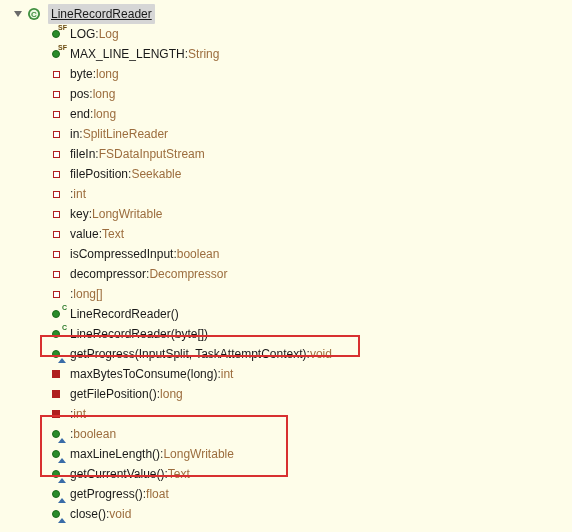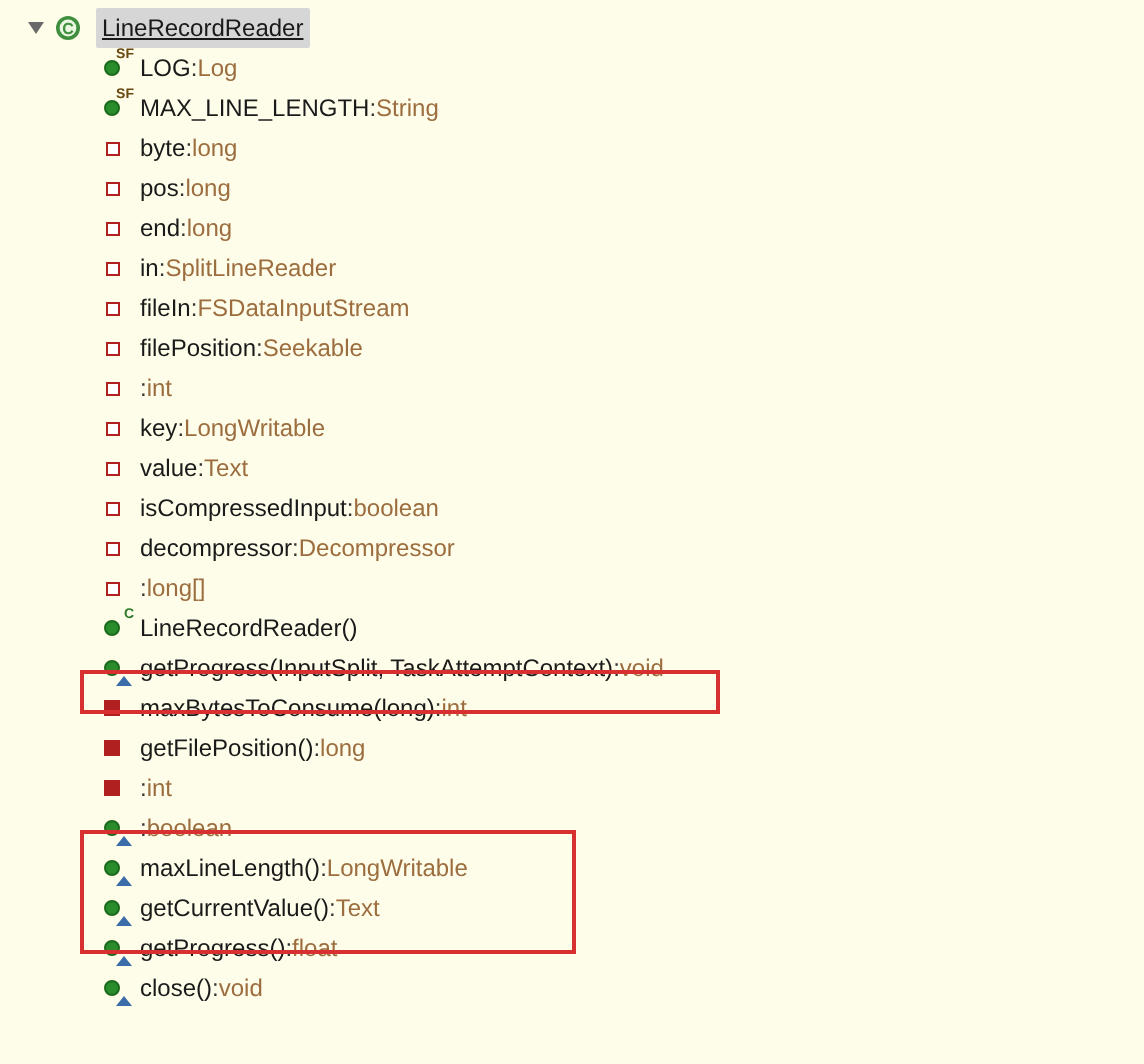--- a/index.html
+++ b/index.html
@@ -218,20 +218,27 @@
     <div class="tree-row indent-2">
       <span class="icon">
         <span class="dot green-dot"></span>
         <span class="badge badge-c">C</span>
       </span>
       <span class="name">LineRecordReader()</span>
     </div>
     <div class="tree-row indent-2">
       <span class="icon">
         <span class="dot green-dot"></span>
+        <span class="badge badge-c">C</span>
+      </span>
+      <span class="name">LineRecordReader(byte[])</span>
+    </div>
+    <div class="tree-row indent-2">
+      <span class="icon">
+        <span class="dot green-dot"></span>
         <span class="tri"></span>
       </span>
       <span class="name">getProgress(InputSplit, TaskAttemptContext)</span>
       <span class="type-sep"> : </span>
       <span class="type">void</span>
     </div>
     <div class="tree-row indent-2">
       <span class="icon">
         <span class="red-square" style="width:8px;height:8px;background:#b02020;border:none;"></span>
       </span>

